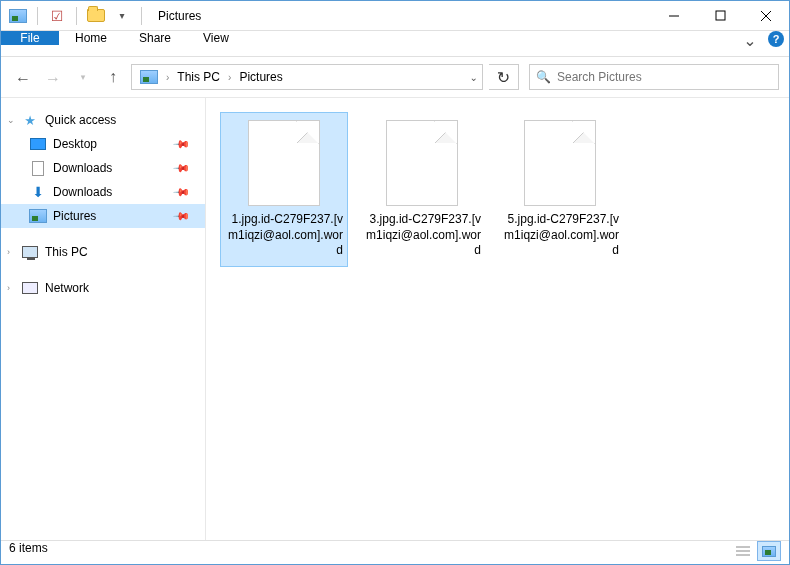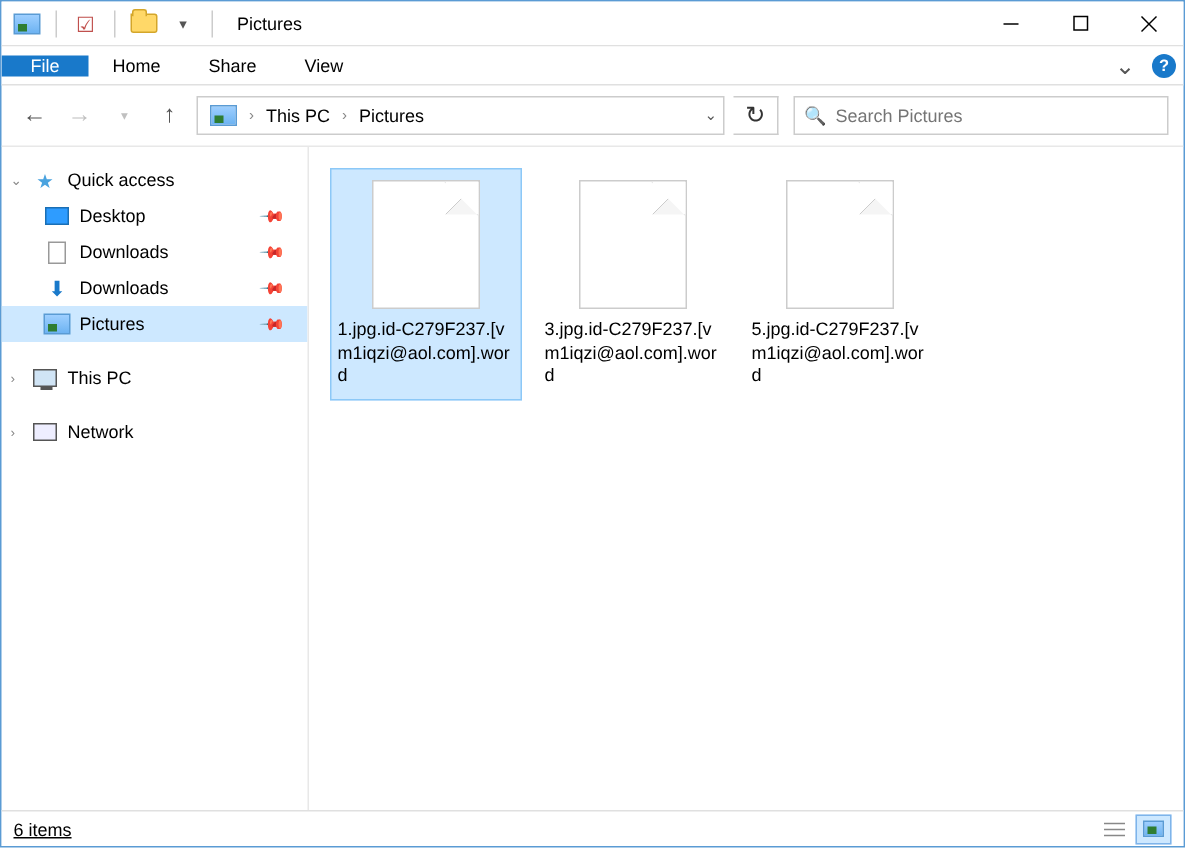--- a/index.html
+++ b/index.html
@@ -9,21 +9,21 @@
 .titlebar { height: 30px; background: #fff; display: flex; align-items: center; border-bottom: 1px solid #e0e0e0; }
 .titlebar .qat { display: flex; align-items: center; gap: 4px; padding: 0 6px; }
 .titlebar .qat-icon { width: 22px; height: 22px; display: flex; align-items: center; justify-content: center; font-size: 14px; }
 .titlebar .divider { width: 1px; height: 18px; background: #ccc; margin: 0 4px; }
 .titlebar .title { flex: 1; padding-left: 6px; font-size: 12px; color: #000; }
 .titlebar .winbtn { width: 46px; height: 30px; display: flex; align-items: center; justify-content: center; font-size: 12px; }
 .titlebar .winbtn.close { font-size: 13px; }
 .titlebar svg { display: block; }
 
 
-.ribbon { height: 26px; background: #fff; display: flex; align-items: center; border-bottom: 1px solid #e0e0e0; }
+.ribbon { height: 26px; background: #fff; display: flex; align-items: flex-start; border-bottom: 1px solid #e0e0e0; }
 .ribbon .file-tab { background: #1979ca; color: #fff; width: 58px; font-size: 12px; display: flex; align-items: center; justify-content: center; }
 .ribbon .tab { padding: 0 16px; font-size: 12px; display: flex; align-items: center; color: #000; }
 .ribbon .spacer { flex: 1; }
 .ribbon .ribbon-toggle { width: 26px; display: flex; align-items: center; justify-content: center; color: #555; }
 .ribbon .help { width: 26px; display: flex; align-items: center; justify-content: center; }
 
 
 .addr { height: 40px; display: flex; align-items: center; padding: 6px 10px; gap: 6px; }
 .addr .navbtn { width: 24px; height: 24px; display: flex; align-items: center; justify-content: center; color: #555; }
 .addr .navbtn.disabled { color: #c0c0c0; }
@@ -47,24 +47,24 @@
 .nav-item .pin { position: absolute; right: 16px; color: #888; font-size: 11px; transform: rotate(45deg); }
 .nav-item .icon { width: 18px; height: 16px; margin-right: 6px; display: flex; align-items: center; justify-content: center; }
 .nav-sp { height: 12px; }
 
 .content { flex: 1; padding: 14px; display: flex; flex-wrap: wrap; align-content: flex-start; gap: 0 10px; overflow: hidden; }
 .file { width: 128px; display: flex; flex-direction: column; align-items: center; padding: 8px 4px; }
 .file.selected { background: #cde8ff; border: 1px solid #8cc8f7; padding: 7px 3px; }
 .file .thumb { width: 72px; height: 86px; background: #fff; border: 1px solid #ccc; position: relative; margin-bottom: 6px; }
 .file .thumb::before { content: ""; position: absolute; top: 0; right: 0; width: 22px; height: 22px; background: linear-gradient(135deg, transparent 49%, #ccc 50%, #f5f5f5 51%); }
 .file .thumb::after { content: ""; position: absolute; top: 0; right: 0; width: 22px; height: 22px; background: #fff; clip-path: polygon(100% 0, 0 0, 100% 100%); border-left: 1px solid #ccc; border-bottom: 1px solid #ccc; transform: translate(0,0); }
-.file .fname { font-size: 12px; text-align: left; line-height: 1.3; word-break: break-all; width: 118px; }
-
-
-.status { position: absolute; bottom: 0; left: 0; right: 0; height: 24px; border-top: 1px solid #e0e0e0; display: flex; align-items: center; padding: 0 8px; font-size: 12px; background: #fff; text-decoration: underline; }
+.file .fname { font-size: 12px; text-align: right; line-height: 1.3; word-break: break-all; width: 118px; }
+
+
+.status { position: absolute; bottom: 0; left: 0; right: 0; height: 24px; border-top: 1px solid #e0e0e0; display: flex; align-items: flex-start; padding: 0 8px; font-size: 12px; background: #fff; }
 .status .sp { flex: 1; }
 .status .viewbtn { width: 24px; height: 20px; display: flex; align-items: center; justify-content: center; border: 1px solid transparent; margin-left: 2px; }
 .status .viewbtn.active { border: 1px solid #7eb4ea; background: #cde8ff; }
 
 
 .pic-ico { width: 18px; height: 14px; background: linear-gradient(#9ecfff,#6db3f2); border: 1px solid #5a9bd4; position: relative; }
 .pic-ico::after { content: ""; position: absolute; bottom: 1px; left: 2px; width: 6px; height: 5px; background: #2e7d32; }
 .folder-ico { width: 18px; height: 13px; background: #ffd868; border: 1px solid #d4a62a; border-radius: 0 2px 2px 2px; position: relative; }
 .folder-ico::before { content: ""; position: absolute; top: -4px; left: 0; width: 8px; height: 4px; background: #ffd868; border: 1px solid #d4a62a; border-bottom: none; border-radius: 2px 2px 0 0; }
 .desktop-ico { width: 16px; height: 12px; background: #2e9cff; border: 1px solid #1a6fb5; }

